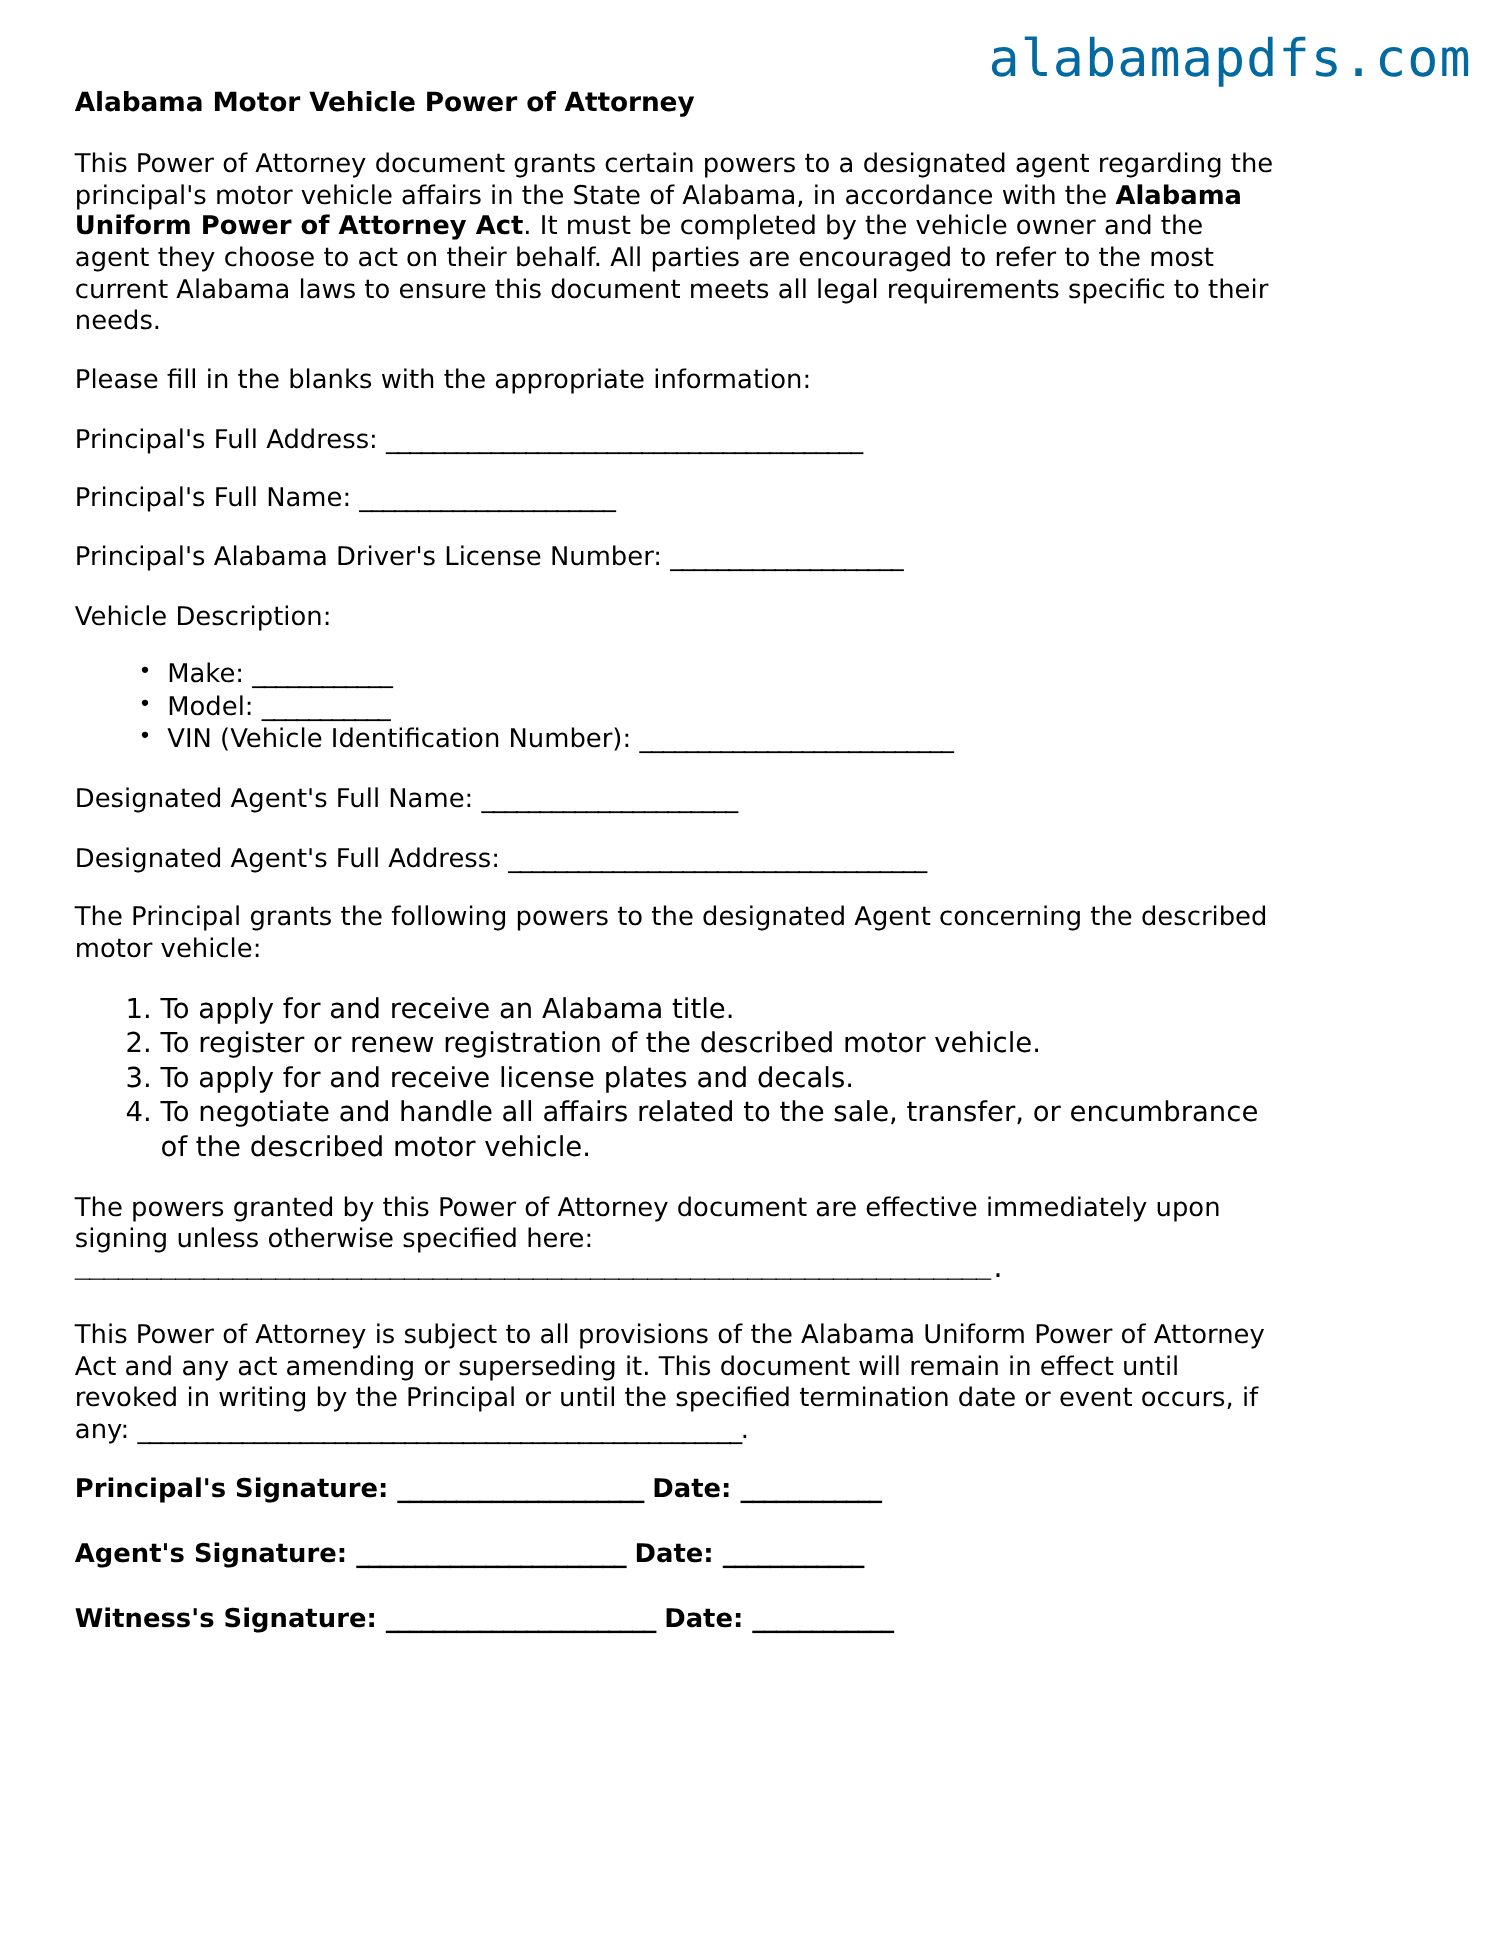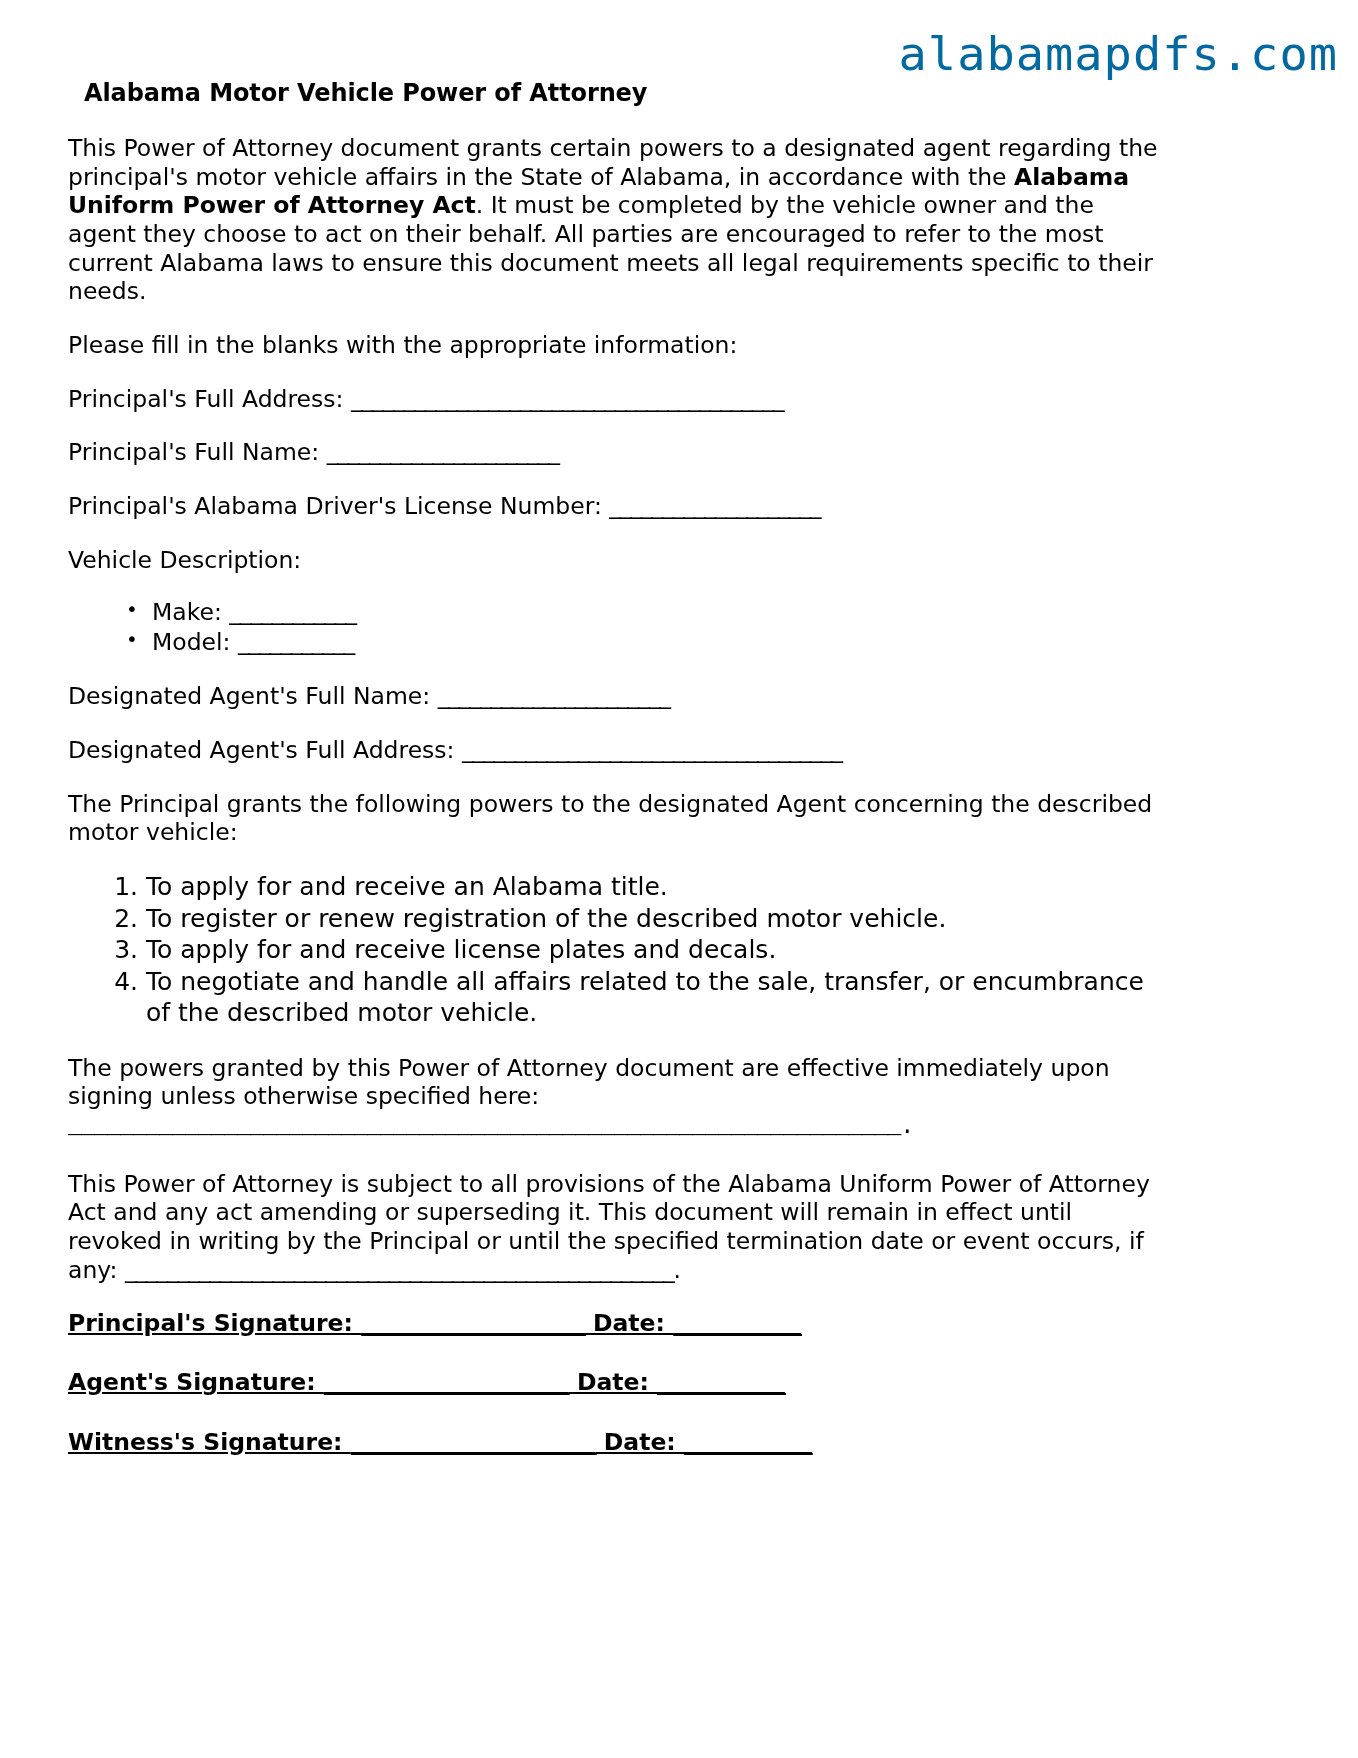--- a/index.html
+++ b/index.html
@@ -36,21 +36,21 @@
   .content {
     position: absolute;
     left: 68px;
     top: 78px;
     width: 1092px;
   }
   .doc-title {
     font-weight: bold;
     font-size: 24px;
     line-height: 1.25;
-    margin: 0 0 26px 16px;
+    margin: 0 0 26px 0;
     letter-spacing: -0.1px;
   }
   p.body {
     font-size: 23.5px;
     line-height: 1.22;
     margin: 0 0 25px 0;
     text-align: left;
   }
   p.tight {
     margin-bottom: 24px;
@@ -104,21 +104,20 @@
   .effective-blank {
     font-size: 23.5px;
     line-height: 1.22;
     margin: 0 0 28px 0;
     letter-spacing: -1.1px;
     white-space: nowrap;
     font-family: Liberation Mono, monospace;
   }
   .sig-block {
     margin-top: 6px;
-    text-decoration: underline;
   }
   .sig-line {
     font-size: 23.5px;
     font-weight: bold;
     line-height: 1.2;
     margin: 0 0 31px 0;
     white-space: nowrap;
   }
   .sig-line .ul {
     letter-spacing: -1.1px;
@@ -144,20 +143,21 @@
 
     <p class="body"><span>Principal's Full Name: </span><span class="blank">______________________</span></p>
 
     <p class="body"><span>Principal's Alabama Driver's License Number: </span><span class="blank">____________________</span></p>
 
     <p class="body tight">Vehicle Description:</p>
 
     <ul class="vehicle">
       <li><span>Make: </span><span class="blank">____________</span></li>
       <li><span>Model: </span><span class="blank">___________</span></li>
+      <li><span>VIN (Vehicle Identification Number): </span><span class="blank">___________________________</span></li>
     </ul>
 
     <p class="body"><span>Designated Agent's Full Name: </span><span class="blank">______________________</span></p>
 
     <p class="body"><span>Designated Agent's Full Address: </span><span class="blank">____________________________________</span></p>
 
     <p class="body tight">The Principal grants the following powers to the designated Agent concerning the described motor vehicle:</p>
 
     <ol class="powers">
       <li>To apply for and receive an Alabama title.</li>

